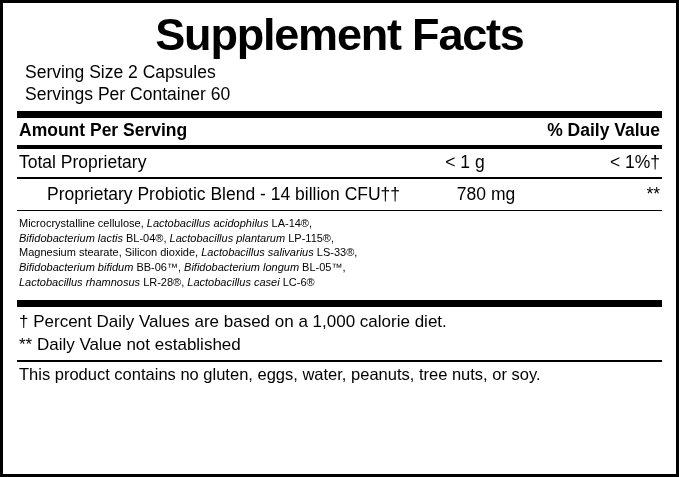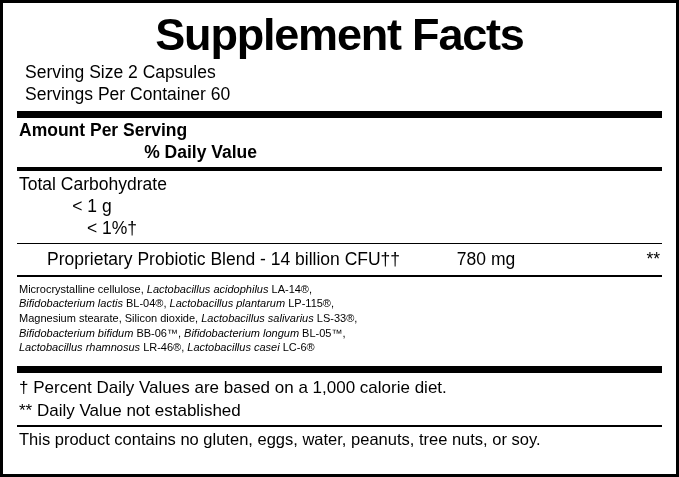--- a/index.html
+++ b/index.html
@@ -52,21 +52,20 @@
   .rule-hair {
     height: 1.5px;
     background: #000000;
   }
   .row {
     display: flex;
     align-items: flex-start;
     font-size: 17.5px;
     line-height: 1.25;
     padding: 3px 0 3px 0;
-    flex-direction: column;
   }
   .row .c1 { flex: 1 1 auto; padding-left: 2px; }
   .row .c2 { width: 150px; text-align: center; }
   .row .c3 { width: 120px; text-align: right; padding-right: 2px; }
   .hdr {
     font-weight: bold;
     font-size: 17.5px;
     padding: 2px 0 3px 0;
   }
   .hdr .c1 { flex: 1 1 auto; padding-left: 2px; }
@@ -116,41 +115,41 @@
   <div class="rule-thick"></div>
 
   <div class="row hdr">
     <span class="c1">Amount Per Serving</span>
     <span class="c3">% Daily Value</span>
   </div>
 
   <div class="rule-med"></div>
 
   <div class="row">
-    <span class="c1">Total Carbohydrate</span>
+    <span class="c1">Total Proprietary</span>
     <span class="c2">&lt; 1 g</span>
     <span class="c3">&lt; 1%†</span>
   </div>
 
   <div class="rule-hair"></div>
 
   <div class="blend-row">
     <span class="c1">Proprietary Probiotic Blend - 14 billion CFU††</span>
     <span class="c2">780 mg</span>
     <span class="c3">**</span>
   </div>
 
   <div class="rule-hair"></div>
 
   <div class="ingredients">
       <div><span>Microcrystalline cellulose, </span><i>Lactobacillus acidophilus</i><span> LA-14®,</span></div>
       <div><i>Bifidobacterium lactis</i><span> BL-04®, </span><i>Lactobacillus plantarum</i><span> LP-115®,</span></div>
       <div><span>Magnesium stearate, Silicon dioxide, </span><i>Lactobacillus salivarius</i><span> LS-33®,</span></div>
       <div><i>Bifidobacterium bifidum</i><span> BB-06™, </span><i>Bifidobacterium longum</i><span> BL-05™,</span></div>
-      <div><i>Lactobacillus rhamnosus</i><span> LR-46®, </span><i>Lactobacillus casei</i><span> LC-6®</span></div>
+      <div><i>Lactobacillus rhamnosus</i><span> LR-28®, </span><i>Lactobacillus casei</i><span> LC-6®</span></div>
     </div>
 
   <div class="rule-thick"></div>
 
   <div class="footnotes">
     <div>† Percent Daily Values are based on a 1,000 calorie diet.</div>
     <div>** Daily Value not established</div>
   </div>
 
   <div class="rule-thin"></div>

